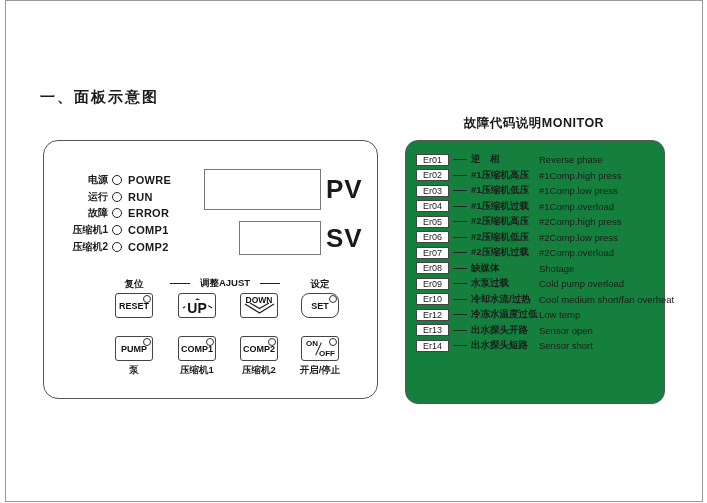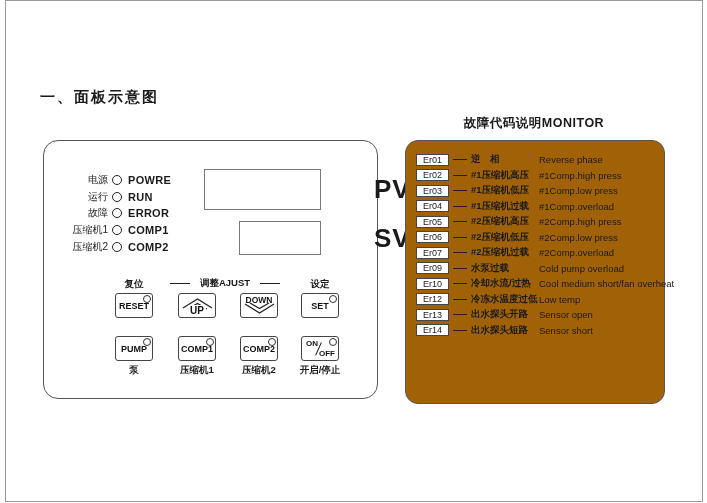--- a/index.html
+++ b/index.html
@@ -5,59 +5,59 @@
   html,body{margin:0;padding:0;background:#fff;}
   body{width:707px;height:503px;font-family:"Liberation Sans",sans-serif;color:#1a1a1a;}
   .page{position:relative;width:707px;height:503px;background:#fff;overflow:hidden;padding-left:45px;}
   .page-border{position:absolute;left:5px;top:0;width:696px;height:500px;border:1px solid #9a9a9a;pointer-events:none;}
   .section-title{position:absolute;left:40px;top:88px;margin:0;font-size:15px;font-weight:bold;letter-spacing:2px;}
 
   
   .panel{position:absolute;left:43px;top:140px;width:333px;height:257px;border:1.4px solid #555;border-radius:15px;background:#fff;}
   .indicators{position:absolute;left:19px;top:31px;}
   .ind-row{display:flex;align-items:center;height:16.6px;}
-  .ind-cn{display:inline-block;width:45px;text-align:right;font-size:10px;font-weight:normal;white-space:nowrap;}
+  .ind-cn{display:inline-block;width:45px;text-align:right;font-size:10px;font-weight:bold;white-space:nowrap;}
   .led{width:8px;height:8px;border:1.1px solid #222;border-radius:50%;margin-left:4px;flex:none;background:#fff;}
   .ind-en{margin-left:6px;font-size:11px;font-weight:bold;letter-spacing:.3px;}
 
   .display-box{position:absolute;border:1px solid #777;background:#fff;}
   .pv-box{left:160px;top:28px;width:115px;height:39px;}
   .sv-box{left:195px;top:80px;width:80px;height:32px;}
-  .disp-label{position:absolute;font-size:26px;font-weight:bold;letter-spacing:1px;margin-left:48px;}
+  .disp-label{position:absolute;font-size:26px;font-weight:bold;letter-spacing:1px;}
   .pv-label{left:282px;top:33px;}
   .sv-label{left:282px;top:82px;}
 
   .btn{position:absolute;width:38px;height:25px;border:1.2px solid #444;border-radius:3px;background:#fff;
        padding:0;margin:0;font-family:inherit;font-size:9px;font-weight:bold;color:#111;
        display:flex;align-items:center;justify-content:center;cursor:pointer;box-sizing:border-box;}
   .corner-led{position:absolute;top:1px;right:1px;width:6px;height:6px;border:1px solid #333;border-radius:50%;background:#fff;}
   .reset-btn{left:71px;top:152px;}  .up-btn{left:134px;top:152px;}
-  .down-btn{left:196px;top:152px;}  .set-btn{left:257px;top:152px;}
+  .down-btn{left:196px;top:152px;}  .set-btn{left:257px;top:152px;border-radius:8px;}
   .pump-btn{left:71px;top:195px;}   .comp1-btn{left:134px;top:195px;}
   .comp2-btn{left:196px;top:195px;} .onoff-btn{left:257px;top:195px;}
 
   .btn-top-label{position:absolute;top:137px;width:38px;text-align:center;font-size:9.5px;font-weight:bold;}
   .reset-lbl{left:71px;} .set-lbl{left:257px;}
   .adjust-lbl{position:absolute;left:115px;top:136px;width:132px;display:flex;align-items:center;justify-content:center;gap:10px;font-size:9.5px;font-weight:bold;}
   .adjust-line{width:20px;height:0;border-top:1.4px solid #222;}
 
   .up-btn svg,.down-btn svg{position:absolute;left:3px;}
   .up-btn svg{top:3px;} .down-btn svg{bottom:2px;}
-  .up-txt{position:absolute;bottom:1px;left:50%;transform:translateX(-50%);background:#fff;padding:0 2px;font-size:10px;font-weight:bold;}
+  .up-txt{position:absolute;bottom:1px;left:50%;transform:translateX(-50%);background:#fff;padding:0 2px;font-size:14px;font-weight:bold;}
   .down-txt{position:absolute;top:1px;left:0;right:0;text-align:center;font-size:8.5px;font-weight:bold;}
   .on-txt{position:absolute;top:2px;left:4px;font-size:8px;font-weight:bold;}
   .off-txt{position:absolute;bottom:2px;right:3px;font-size:8px;font-weight:bold;}
   .slash{position:absolute;left:16px;top:5px;width:1.4px;height:14px;background:#222;transform:rotate(24deg);}
 
   .sub-label{position:absolute;top:223px;width:52px;text-align:center;font-size:9.5px;font-weight:bold;white-space:nowrap;}
   .pump-sub{left:64px;} .comp1-sub{left:127px;} .comp2-sub{left:189px;} .onoff-sub{left:250px;}
 
   
   .etable-title{position:absolute;left:405px;top:115px;width:258px;text-align:center;font-size:12.5px;font-weight:bold;letter-spacing:.5px;}
-  .etable{position:absolute;left:405px;top:140px;width:258px;height:262px;border:1.4px solid #555;border-radius:13px;background:#a16207;}
+  .etable{position:absolute;left:405px;top:140px;width:258px;height:262px;border:1.4px solid #555;border-radius:13px;background:#15803d;}
   .erows{position:absolute;left:10px;top:11px;right:2px;}
   .erow{display:flex;align-items:center;height:15.5px;}
   .ecode{width:33px;height:12px;border:1px solid #444;font-size:9px;line-height:11px;text-align:center;flex:none;background:#fff;box-sizing:border-box;}
   .econn{width:14px;height:0;border-top:1.3px solid #222;margin-left:4px;flex:none;}
   .ecn{margin-left:4px;width:64px;flex:none;font-size:9.5px;font-weight:bold;white-space:pre;}
   .een{margin-left:4px;font-size:9.5px;white-space:nowrap;}
 </style>
 </head>
 <body>
 
@@ -195,20 +195,26 @@
         <span class="ecn">#2压缩机低压</span>
         <span class="een">#2Comp.low press</span>
       </div>
       <div class="erow">
         <span class="ecode">Er07</span>
         <span class="econn"></span>
         <span class="ecn">#2压缩机过载</span>
         <span class="een">#2Comp.overload</span>
       </div>
       <div class="erow">
+        <span class="ecode">Er08</span>
+        <span class="econn"></span>
+        <span class="ecn">缺媒体</span>
+        <span class="een">Shotage</span>
+      </div>
+      <div class="erow">
         <span class="ecode">Er09</span>
         <span class="econn"></span>
         <span class="ecn">水泵过载</span>
         <span class="een">Cold pump overload</span>
       </div>
       <div class="erow">
         <span class="ecode">Er10</span>
         <span class="econn"></span>
         <span class="ecn">冷却水流/过热</span>
         <span class="een">Cool medium short/fan overheat</span>

